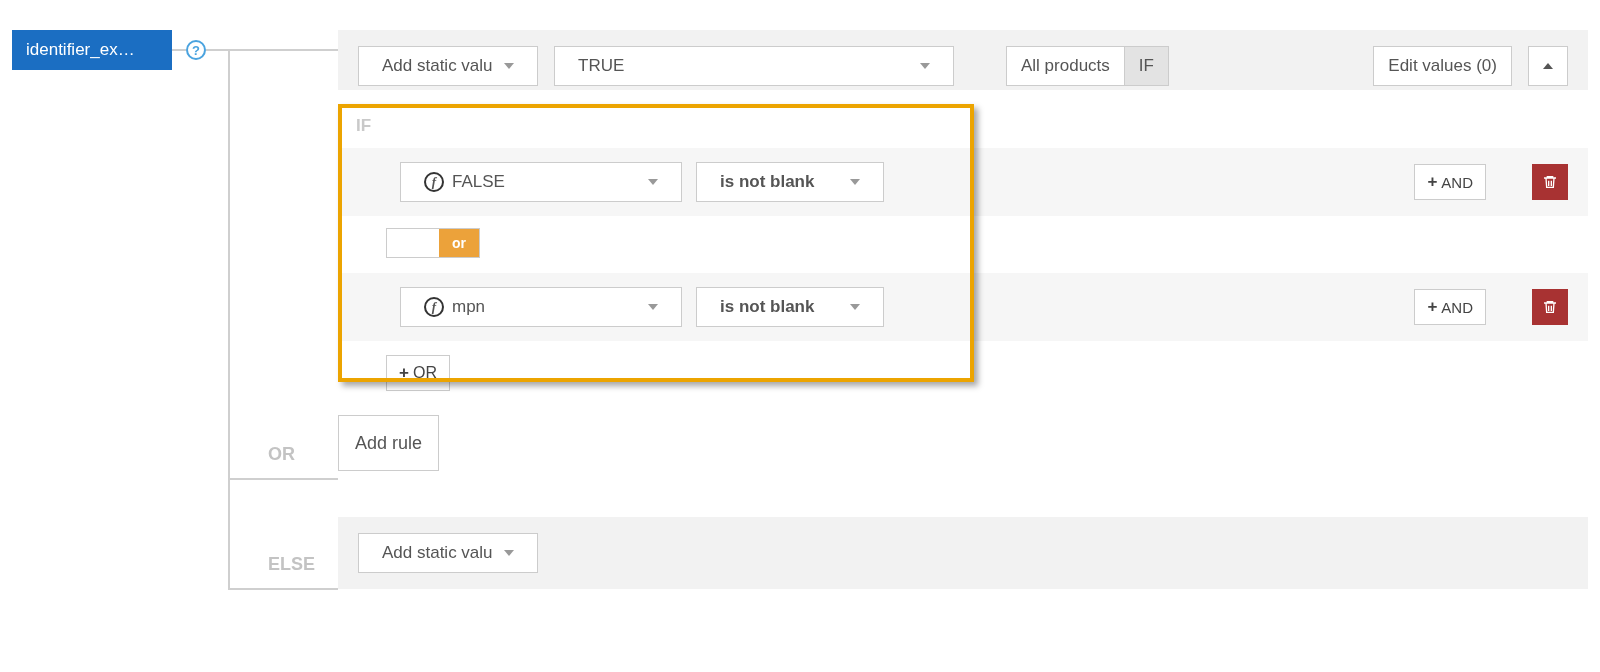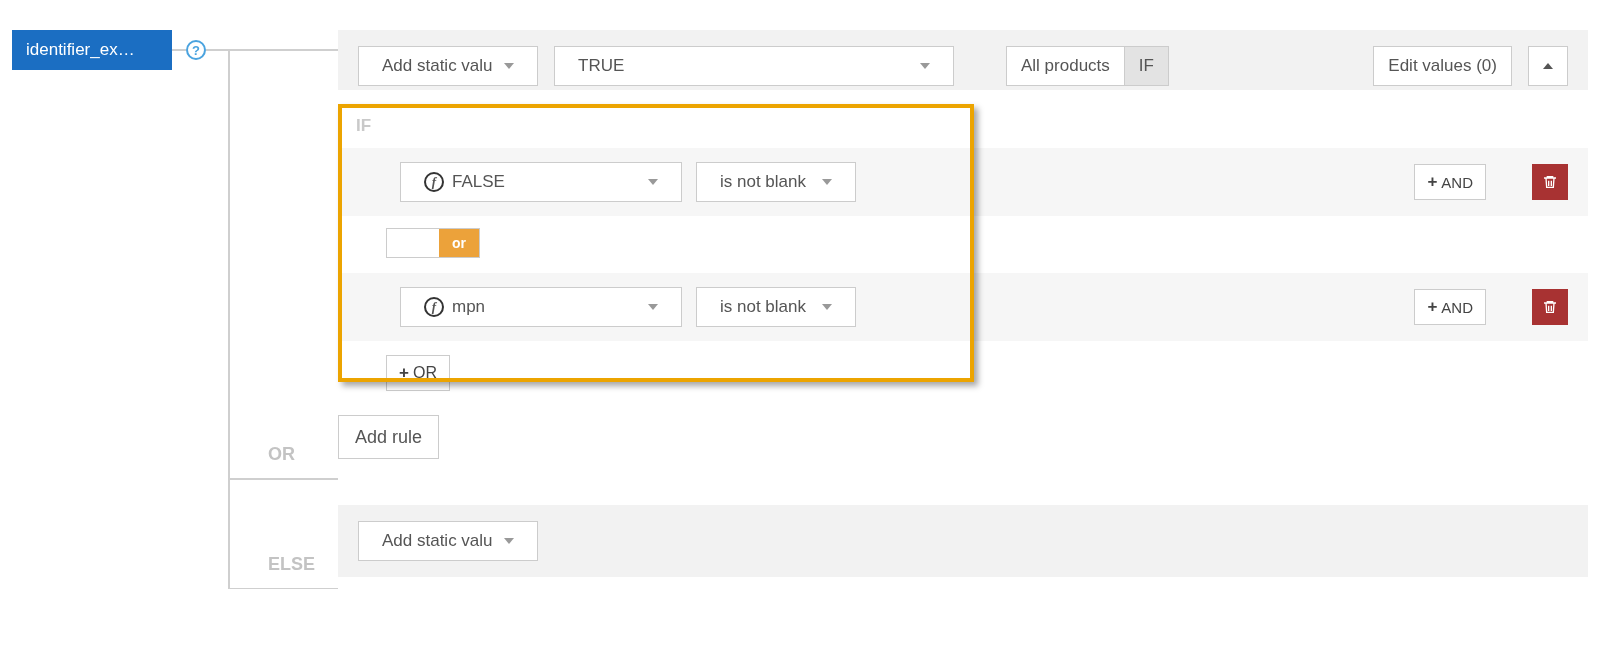--- a/index.html
+++ b/index.html
@@ -81,21 +81,21 @@
   }
   .if-label {
     color: #c9c9c9; font-weight: bold; font-size: 17px;
     padding: 12px 0 0 18px;
   }
   .cond-row {
     display: flex; align-items: center; padding: 14px 20px; gap: 14px;
     background: #f6f6f6; margin: 12px 0 0 0;
   }
   .field-select { width: 282px; }
-  .cond-select { width: 160px; }
+  .cond-select { width: 188px; font-weight: bold; }
   .fx-badge {
     width: 20px; height: 20px; border: 2px solid #333; border-radius: 50%;
     display: inline-flex; align-items: center; justify-content: center;
     font-style: italic; font-family: Georgia, serif; font-size: 13px; margin-right: 8px;
     font-weight: bold;
   }
   .and-btn {
     background: #fff; border: 1px solid #ccc; height: 36px; padding: 0 12px;
     display: flex; align-items: center; cursor: pointer; font-size: 15px; color: #444; gap: 4px;
   }
@@ -113,21 +113,21 @@
     width: 40px; background: #eca23a; color: #fff; font-weight: bold;
     display: flex; align-items: center; justify-content: center;
   }
   .or-add-btn {
     display: inline-flex; align-items: center; gap: 4px; border: 1px solid #ccc;
     background: #fff; height: 36px; padding: 0 12px; margin: 14px 0 14px 48px;
     cursor: pointer; font-size: 16px; color: #444;
   }
   .addrule-btn {
     display: inline-flex; align-items: center; border: 1px solid #ccc; background: #fff;
-    height: 44px; padding: 0 16px; cursor: pointer; font-size: 18px; color: #555; text-align: center;
+    height: 56px; padding: 0 16px; cursor: pointer; font-size: 18px; color: #555; text-align: center;
   }
   .field-txt { display:flex; align-items:center; }
 </style>
 </head>
 <body>
 
 <div class="root">
 
   <div class="pill">
     <span>identifier_ex…</span>

